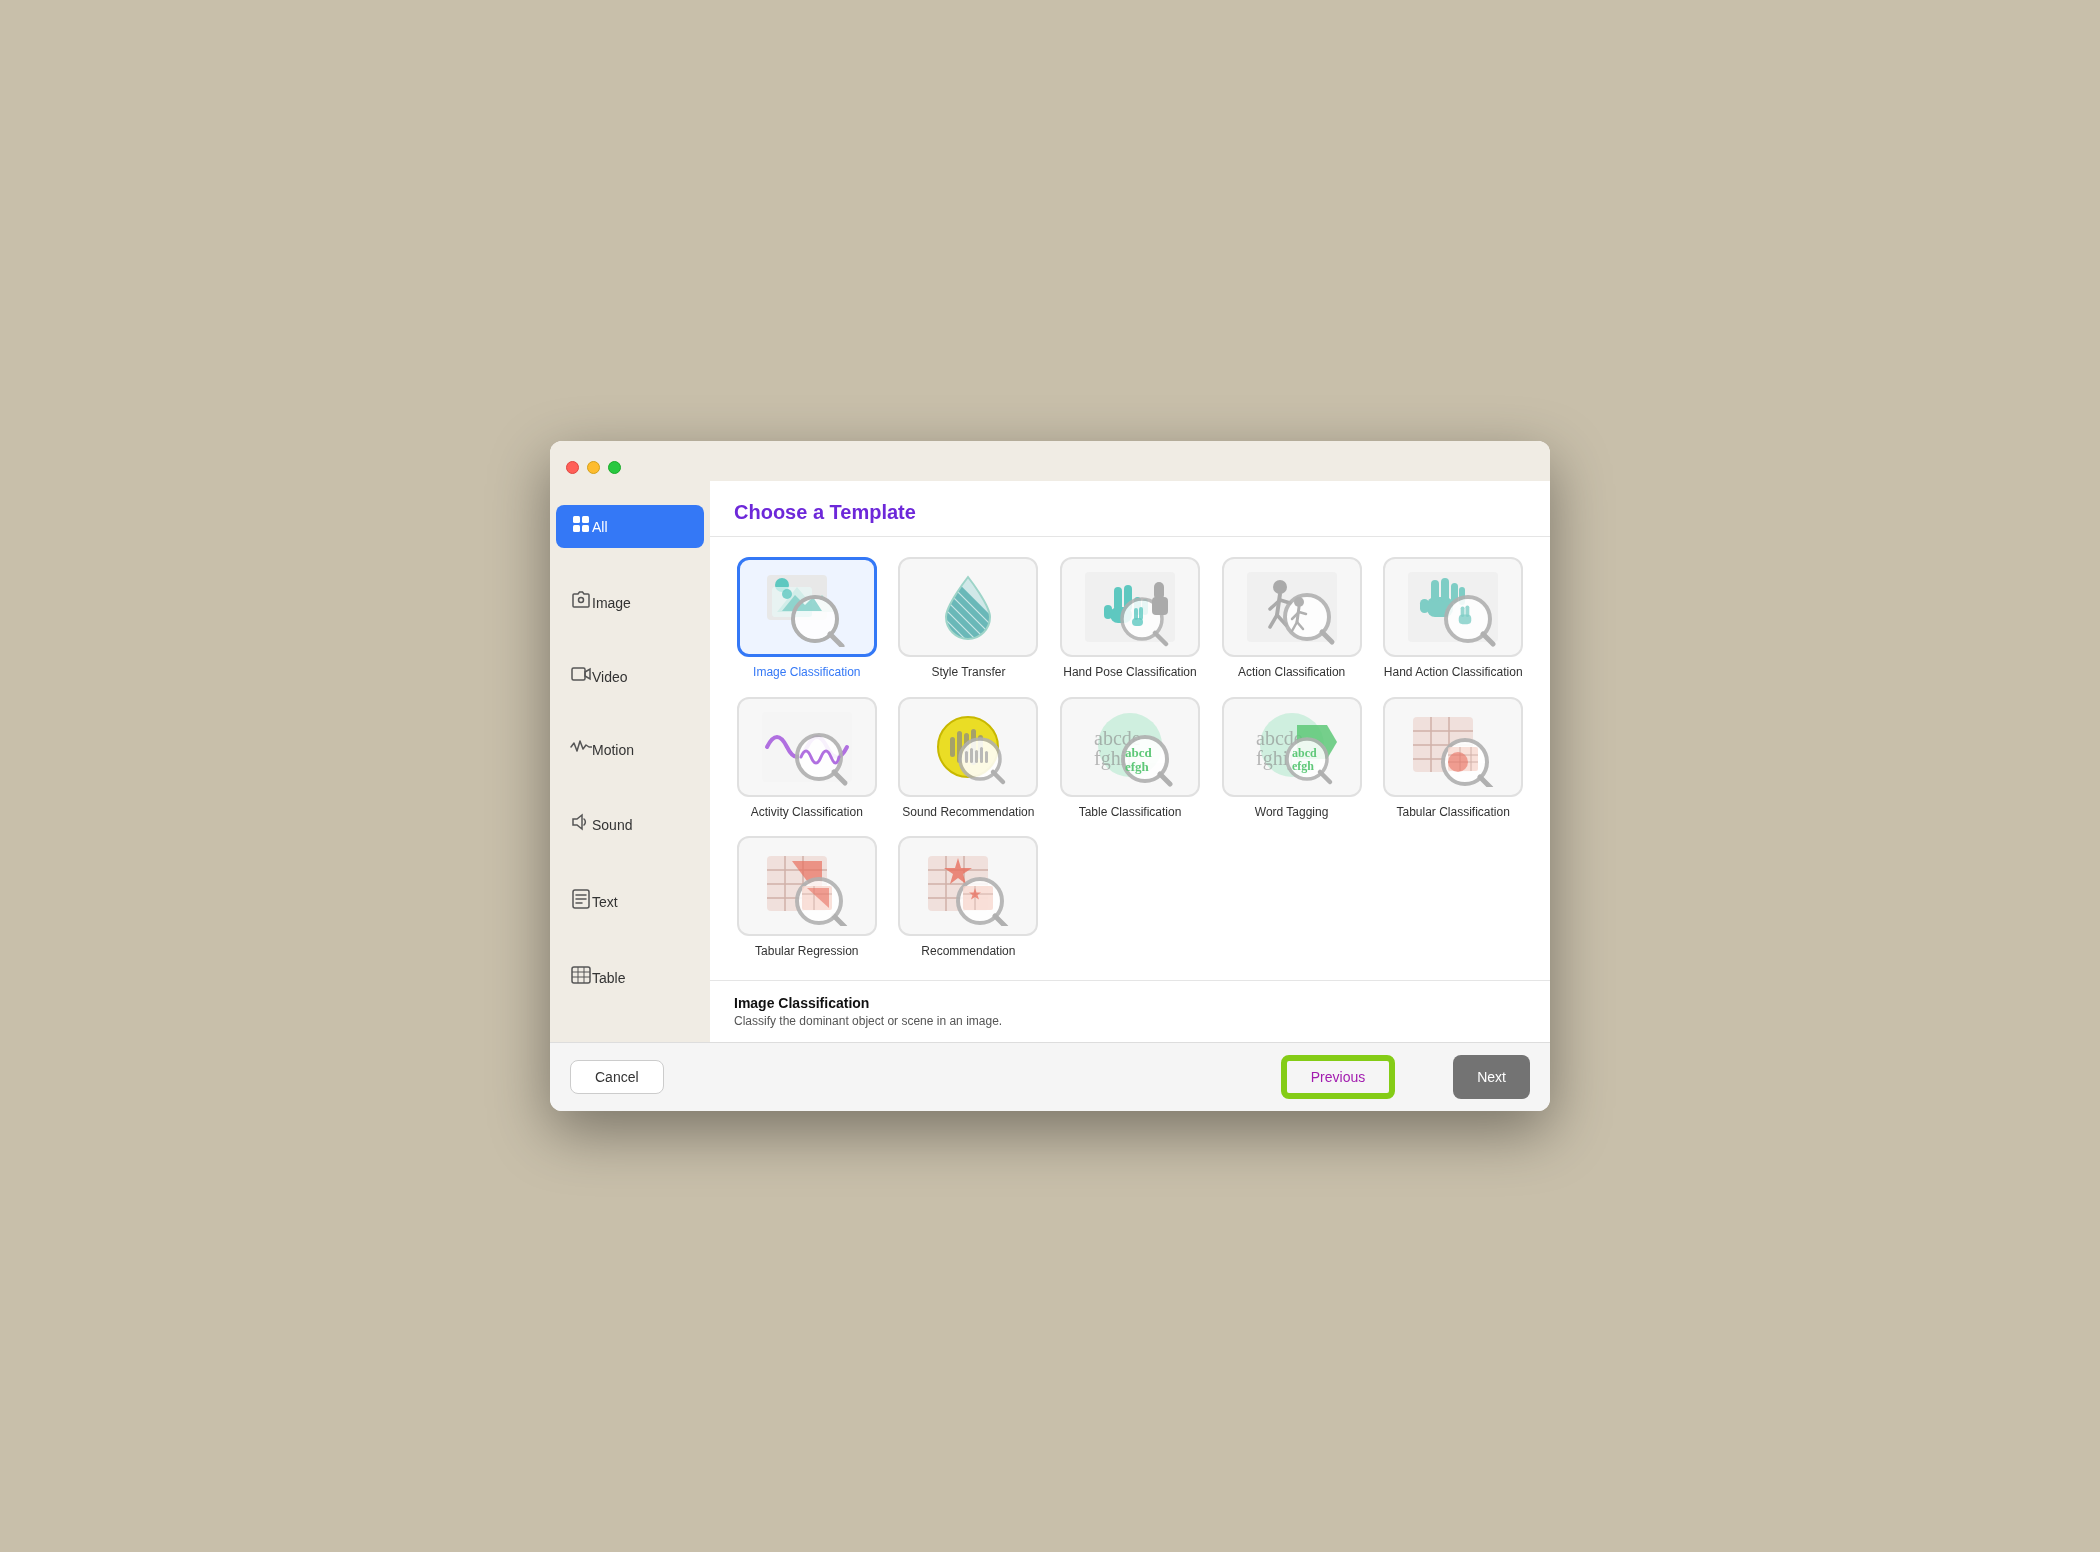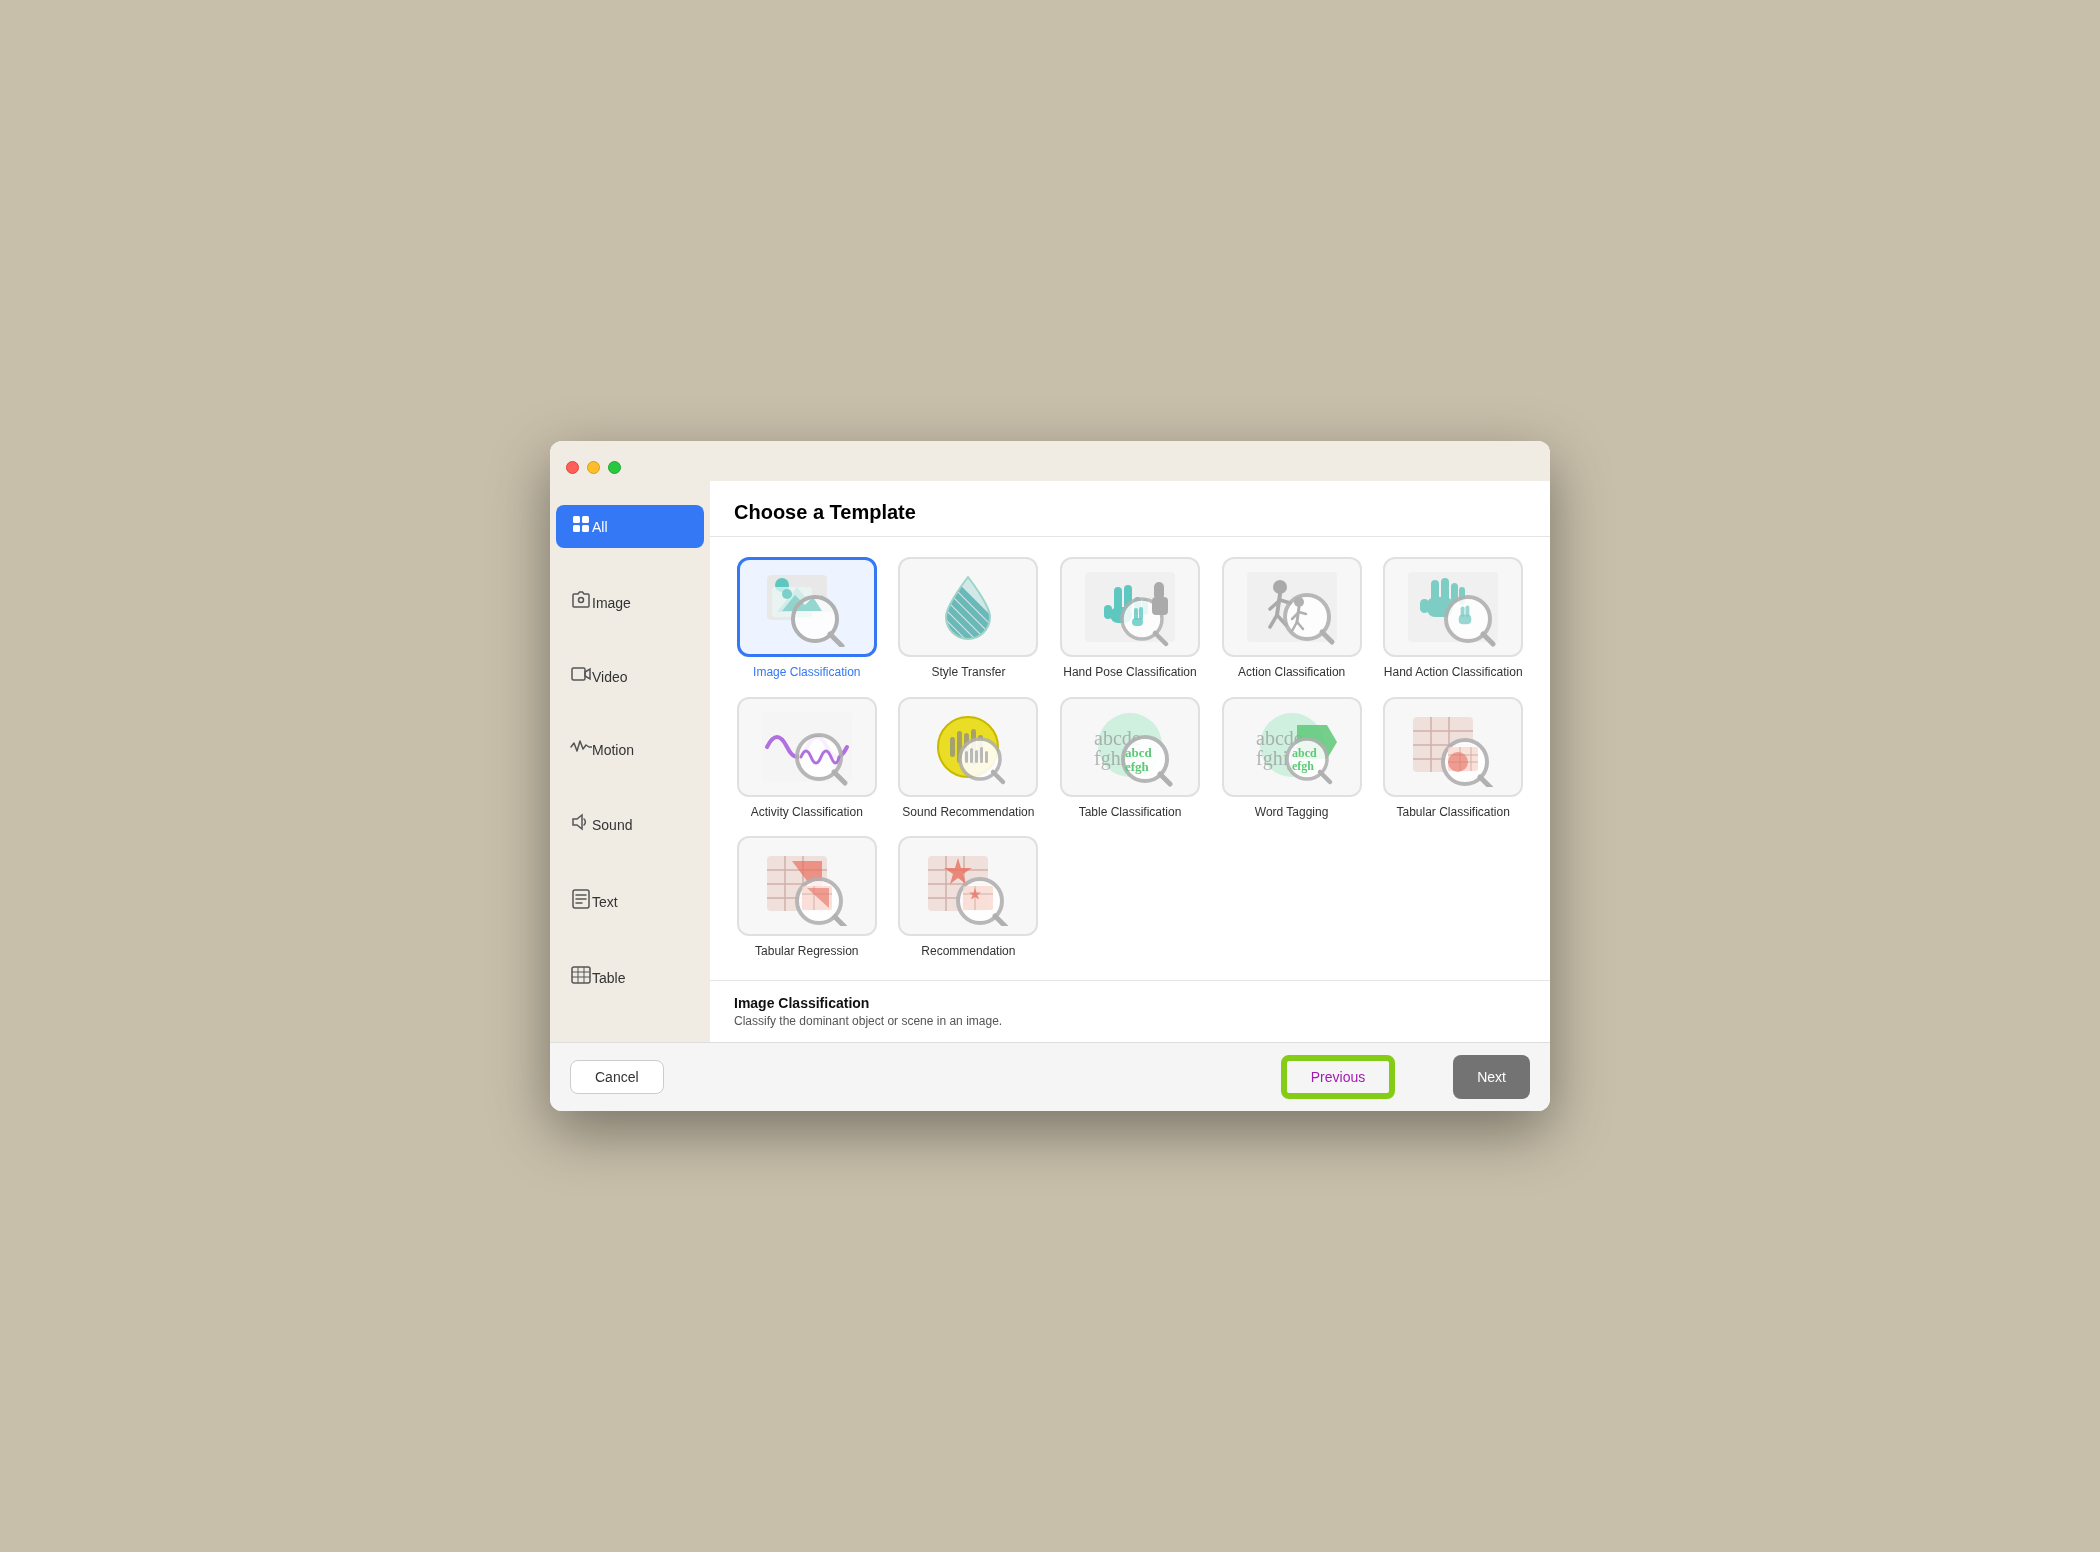--- a/index.html
+++ b/index.html
@@ -62,21 +62,21 @@
     .content-area {
       flex: 1;
       display: flex;
       flex-direction: column;
       background: #fff;
     }
     .content-header {
       padding: 20px 24px 12px 24px;
       border-bottom: 1px solid #e5e5e5;
     }
-    .content-header h2 { font-size: 20px; font-weight: 600; color: #000000; }
+    .content-header h2 { font-size: 20px; font-weight: 600; color: #6d28d9; }
     .templates-scroll {
       flex: 1;
       overflow-y: auto;
       padding: 20px 24px;
     }
     .templates-grid {
       display: grid;
       grid-template-columns: repeat(5, 1fr);
       gap: 16px;
     }

